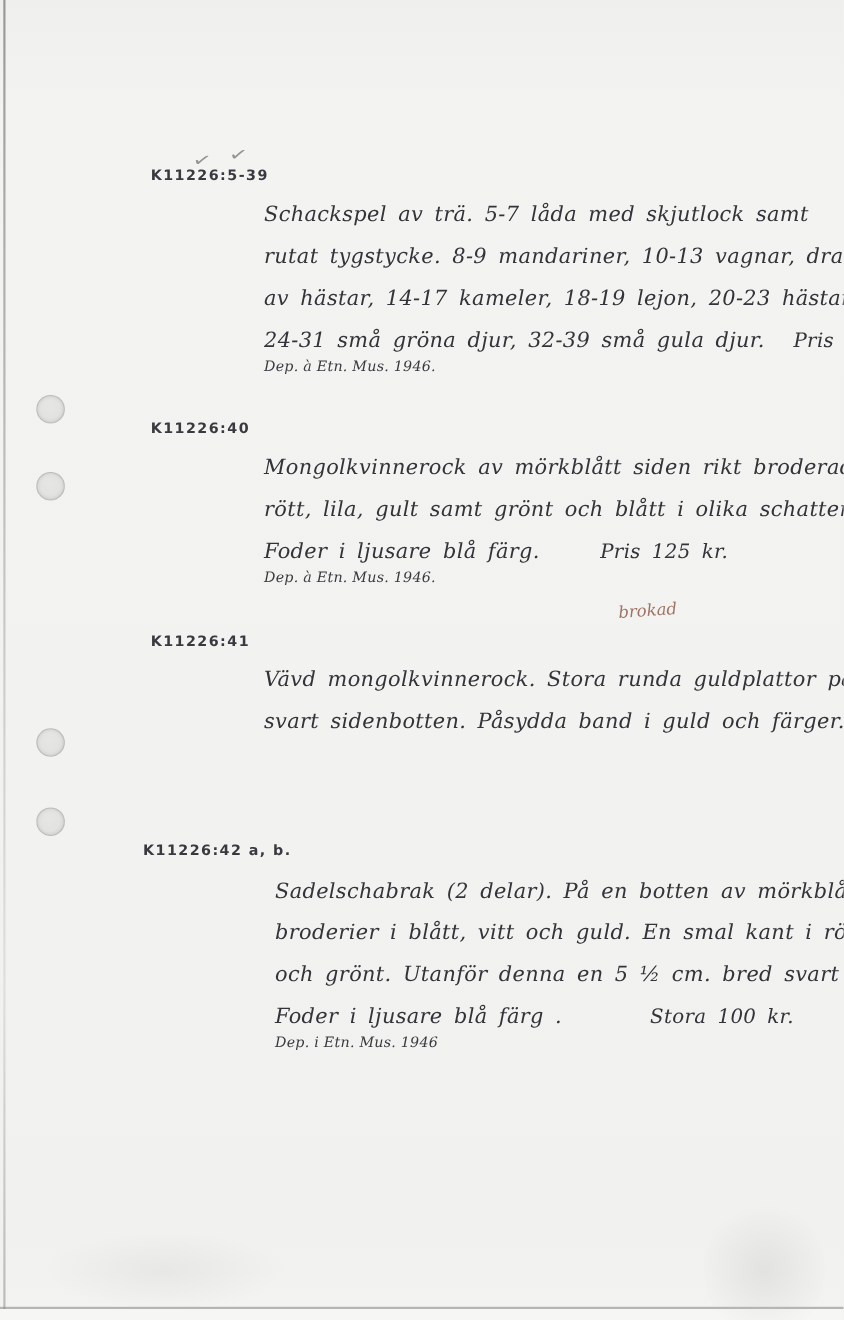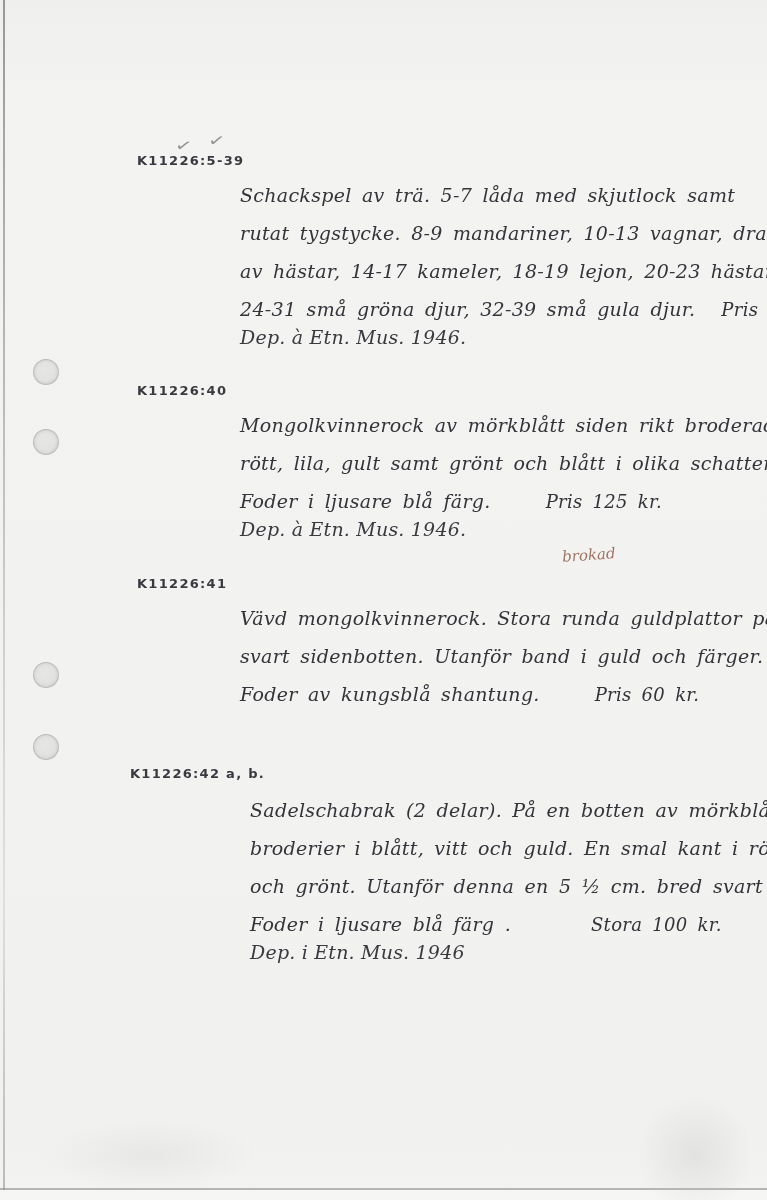--- a/index.html
+++ b/index.html
@@ -119,21 +119,21 @@
     display: inline-block;
     font-size: 18px;
   }
   .gap-sm { margin-left: 26px; }
   .gap-md { margin-left: 55px; }
   .gap-lg { margin-left: 80px; }
   .dep {
     margin-top: -2px;
     font-family: "DejaVu Serif", serif;
     font-style: italic;
-    font-size: 19px;
+    font-size: 13px;
     color: #3a3940;
     letter-spacing: 0.2px;
     white-space: nowrap;
   }
   .annotation {
     position: absolute;
     left: 562px; top: 546px;
     font-family: "DejaVu Serif", serif;
     font-style: italic;
     font-size: 15px;
@@ -180,22 +180,21 @@
       <div class="hline"><span>Foder i ljusare blå färg.</span><span class="price gap-md">Pris 125 kr.</span></div>
       <div class="dep">Dep. à Etn. Mus. 1946.</div>
     </div>
   </section>
 
   <span class="annotation">brokad</span>
   <section class="entry" style="top:563px">
     <div class="entry-id">K11226:41</div>
     <div class="entry-text">
       <div class="hline">Vävd mongolkvinnerock. Stora runda guldplattor på</div>
-      <div class="hline">svart sidenbotten. Utanför band i guld och färger.</div>
-      <div class="hline"><span>Foder av kungsblå shantung.</span><span class="price gap-md">Pris 60 kr.</span></div>
+      <div class="hline">svart sidenbotten. Påsydda band i guld och färger.</div>
     </div>
   </section>
 
   <section class="entry entry-4" style="top:755px">
     <div class="entry-id">K11226:42 a, b.</div>
     <div class="entry-text">
       <div class="hline">Sadelschabrak (2 delar). På en botten av mörkblått siden</div>
       <div class="hline">broderier i blått, vitt och guld. En smal kant i rött, gult</div>
       <div class="hline">och grönt. Utanför denna en 5 ½ cm. bred svart bård</div>
       <div class="hline"><span>Foder i ljusare blå färg .</span><span class="price gap-lg">Stora 100 kr.</span></div>

